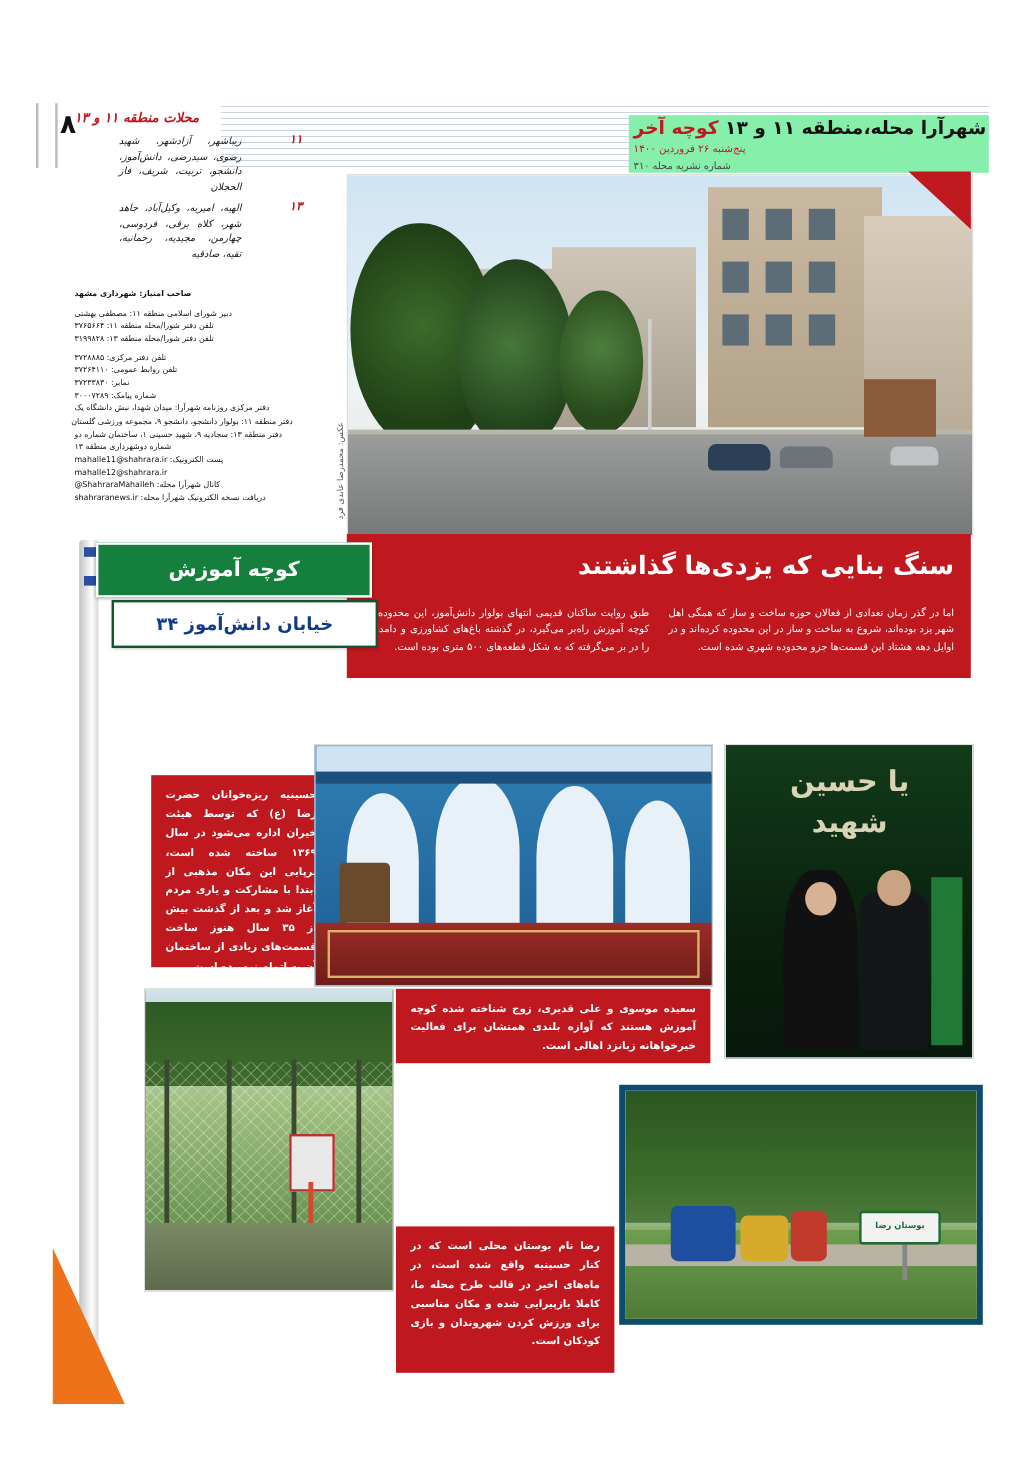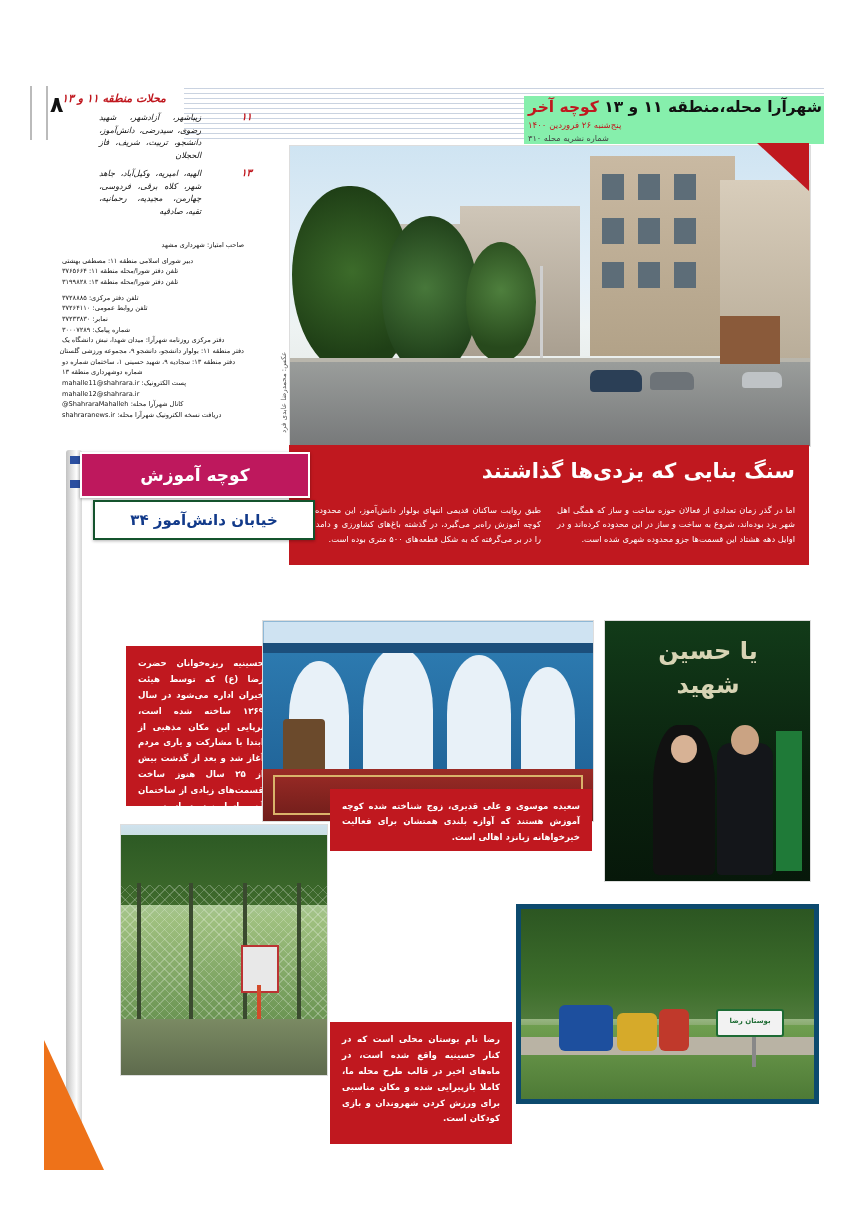--- a/index.html
+++ b/index.html
@@ -52,21 +52,21 @@
   }
   .neigh-row{display:flex;justify-content:flex-start;gap:4px;margin-bottom:6px;}
   .neigh-num{font-size:10px;font-weight:bold;color:#c0181f;flex:0 0 auto;margin-left:36px;}
   .neigh-text{font-size:8.1px;line-height:1.55;color:#111;text-align:justify;margin-left:37px;}
 
   
   .colophon{
     position:absolute;right:614px;top:240px;width:182px;text-align:left;direction:rtl;
   }
   .colophon div{font-size:6.6px;line-height:1.62;color:#111;text-align:left;white-space:nowrap;}
-  .colophon .em{font-weight:normal;text-align:right;}
+  .colophon .em{font-weight:bold;}
   .colophon .sp{height:5px;}
 
   
   .photo-credit{
     position:absolute;left:280px;top:352px;width:14px;height:110px;
     writing-mode:vertical-rl;transform:rotate(180deg);
     font-size:7px;color:#555;letter-spacing:.4px;
   }
 
   
@@ -112,21 +112,21 @@
   
   .sign-pole{
     position:absolute;left:66px;top:450px;width:16px;height:720px;
     background:linear-gradient(to left,#d7d7d7,#fdfdfd 35%,#c2c2c2);
     border-radius:3px;
   }
   .sign-base{
     position:absolute;left:56px;top:1148px;width:38px;height:22px;background:#dcdcdc;border-radius:3px;
   }
   .sign-board1{
-    position:absolute;left:80px;top:452px;width:226px;height:42px;background:#be185d;
+    position:absolute;left:80px;top:452px;width:226px;height:42px;background:#15803d;
     border:2px solid #ffffff;display:flex;align-items:center;justify-content:center;
     box-shadow:0 1px 3px rgba(0,0,0,.35);
   }
   .sign-board1 span{color:#fff;font-size:17px;font-weight:bold;}
   .sign-board2{
     position:absolute;left:93px;top:500px;width:218px;height:36px;background:#ffffff;
     border:2px solid #14532d;display:flex;align-items:center;justify-content:center;
     box-shadow:0 1px 3px rgba(0,0,0,.3);
   }
   .sign-board2 span{color:#123a8a;font-size:15px;font-weight:bold;}
@@ -164,21 +164,21 @@
     background:#0d2a12;
   }
   .pst-bg{position:absolute;inset:0;background:linear-gradient(#123b19,#0a210e 60%,#07180a);}
   .pst-calli{position:absolute;left:18px;top:14px;width:170px;height:90px;color:#e9e2c2;font-size:24px;font-weight:bold;text-align:center;line-height:1.4;opacity:.92;}
   .pst-green{position:absolute;right:8px;top:110px;width:26px;height:140px;background:#1f7a38;}
   .pst-man{position:absolute;left:112px;bottom:6px;width:56px;height:132px;background:#14161a;border-radius:14px 14px 4px 4px;}
   .pst-man-head{position:absolute;left:126px;bottom:126px;width:28px;height:30px;background:#caa383;border-radius:50%;}
   .pst-woman{position:absolute;left:48px;bottom:6px;width:62px;height:150px;background:#111;border-radius:40% 40% 6px 6px;}
   .pst-woman-face{position:absolute;left:66px;bottom:118px;width:26px;height:28px;background:#d7b295;border-radius:50%;}
 
-  .box-couple{left:330px;top:789px;width:262px;height:62px;}
+  .box-couple{left:330px;top:824px;width:262px;height:62px;}
   .box-couple .txt{font-weight:bold;font-size:8.6px;line-height:1.8;}
 
   
   .ph-court{
     position:absolute;left:120px;top:824px;width:206px;height:250px;overflow:hidden;border:1px solid #ddd;
     background:#4d7c3a;
   }
   .ct-sky{position:absolute;inset:0;background:linear-gradient(#cfe2ee 0%,#9fc07f 38%,#4d7c3a 100%);}
   .ct-trees{position:absolute;left:0;top:10px;width:100%;height:70px;background:linear-gradient(to bottom,#2d5a24,#3f6b2c);}
   .ct-fence{position:absolute;left:0;top:60px;width:100%;height:150px;

